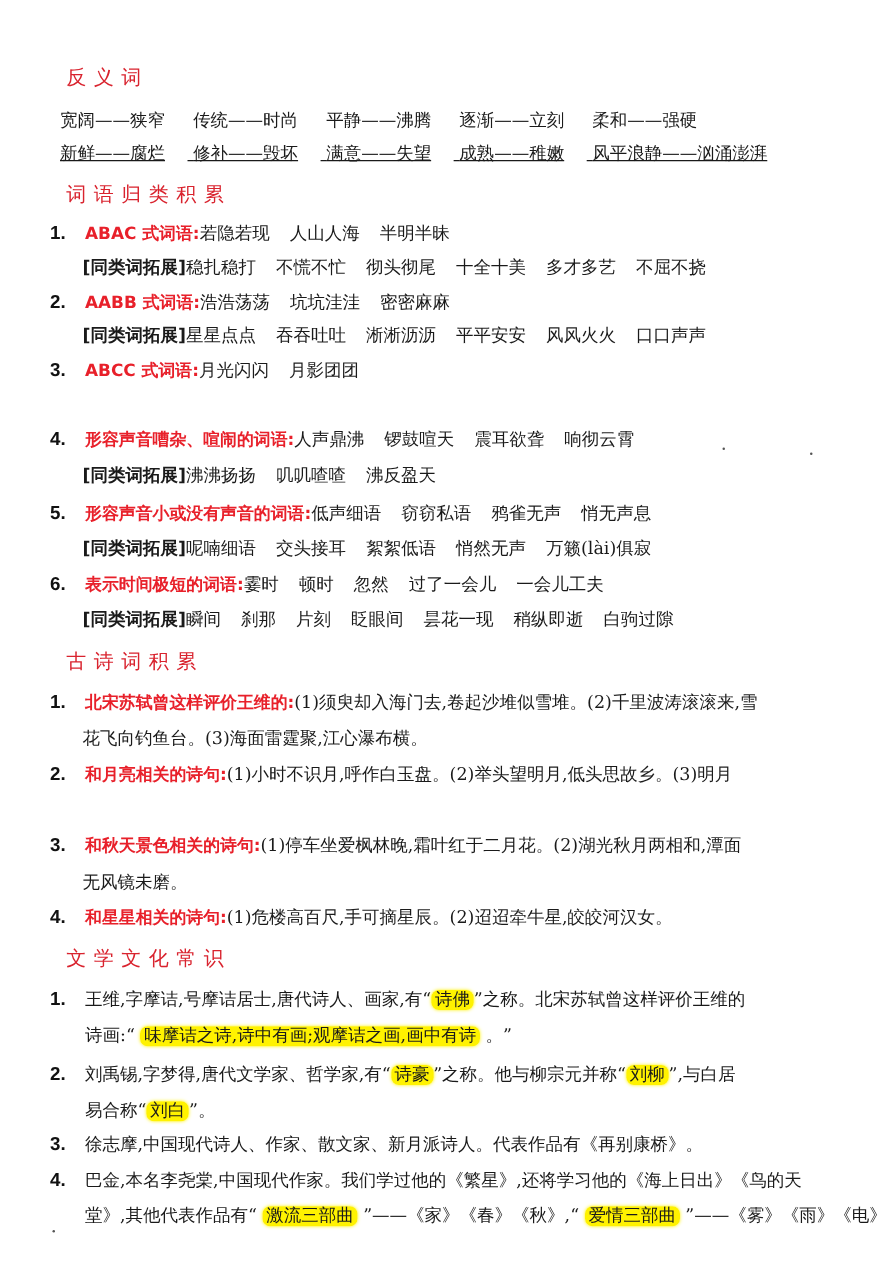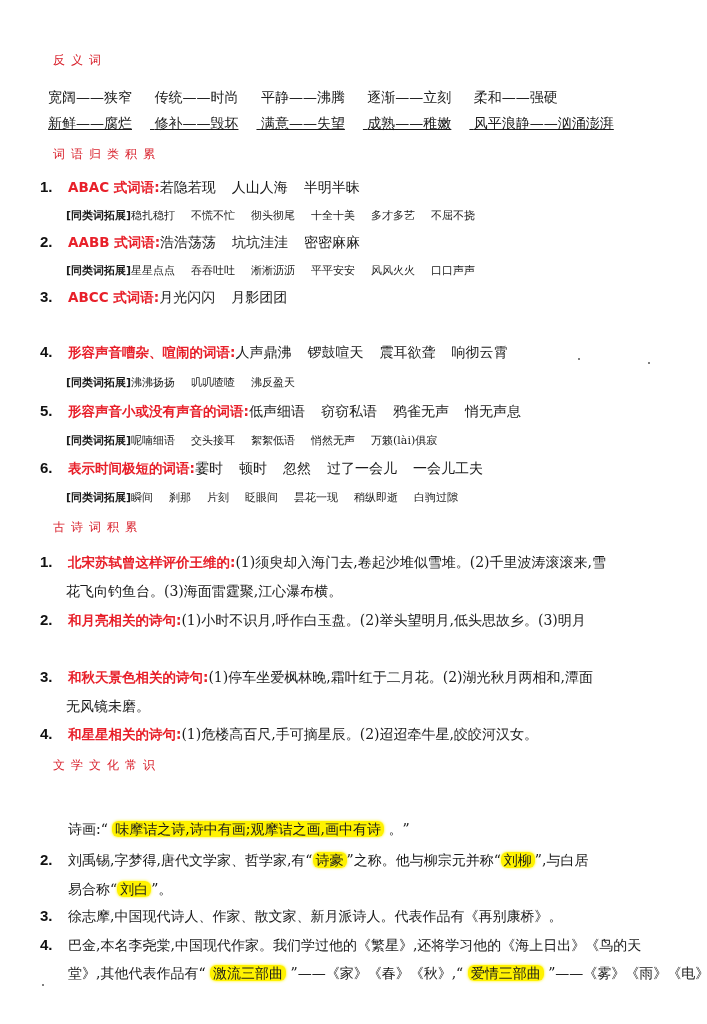--- a/index.html
+++ b/index.html
@@ -5,38 +5,38 @@
   html, body { margin: 0; padding: 0; background: #ffffff; }
   body {
     width: 707px; height: 1024px; position: relative; overflow: hidden;
     font-family: "DejaVu Serif", "Liberation Serif", serif;
     color: #1a1a1a;
   }
   .page { position: absolute; left: 0; top: 0; width: 707px; height: 1024px; }
   .heading {
     position: absolute; left: 53px;
     font-family: "DejaVu Sans", "Liberation Sans", sans-serif;
-    color: #d9232e; font-size: 12px; letter-spacing: 6px; font-weight: normal;
+    color: #d9232e; font-size: 16px; letter-spacing: 6px; font-weight: normal;
   }
   .line {
     position: absolute; font-size: 14px; white-space: nowrap; line-height: 18px;
   }
   .num {
     display: inline-block; width: 28px;
     font-family: "Liberation Sans", "DejaVu Sans", sans-serif;
     font-weight: bold; font-size: 15px; color: #111;
   }
   .red {
     color: #e8202a; font-weight: bold;
     font-family: "DejaVu Sans", "Liberation Sans", sans-serif; font-size: 13.5px;
   }
   .ext-label {
     font-family: "DejaVu Sans", "Liberation Sans", sans-serif; font-weight: bold; font-size: 13.5px;
   }
-  .ext-words span { margin-right: 16px; font-size: 11px; }
+  .ext-words span { margin-right: 16px; font-size: 14px; }
   .words span { margin-right: 16px; }
   .ant span { margin-right: 18px; }
   .hl {
     background: #fff200; border-radius: 6px; padding: 0 3px;
     box-shadow: 0 0 3px #fff200;
   }
   .dot { position: absolute; width: 2px; height: 2px; background: #555; border-radius: 1px; }
 </style>
 </head>
 <body>
@@ -122,20 +122,23 @@
   <div class="line" style="left:66px; top:697px;">
     <span>无风镜未磨。</span>
   </div>
 
   <div class="line" style="left:40px; top:725px;">
     <span class="num">4.</span><span class="red">和星星相关的诗句:</span><span>(1)危楼高百尺,手可摘星辰。(2)迢迢牵牛星,皎皎河汉女。</span>
   </div>
 
   <div class="heading" style="top:757px;">文学文化常识</div>
 
+  <div class="line" style="left:40px; top:791px;">
+    <span class="num">1.</span><span>王维,字摩诘,号摩诘居士,唐代诗人、画家,有“</span><span class="hl">诗佛</span><span>”之称。北宋苏轼曾这样评价王维的</span>
+  </div>
   <div class="line" style="left:68px; top:820px;">
     <span>诗画:“ </span><span class="hl">味摩诘之诗,诗中有画;观摩诘之画,画中有诗</span><span> 。”</span>
   </div>
 
   <div class="line" style="left:40px; top:851px;">
     <span class="num">2.</span><span>刘禹锡,字梦得,唐代文学家、哲学家,有“</span><span class="hl">诗豪</span><span>”之称。他与柳宗元并称“</span><span class="hl">刘柳</span><span>”,与白居</span>
   </div>
   <div class="line" style="left:68px; top:880px;">
     <span>易合称“</span><span class="hl">刘白</span><span>”。</span>
   </div>

